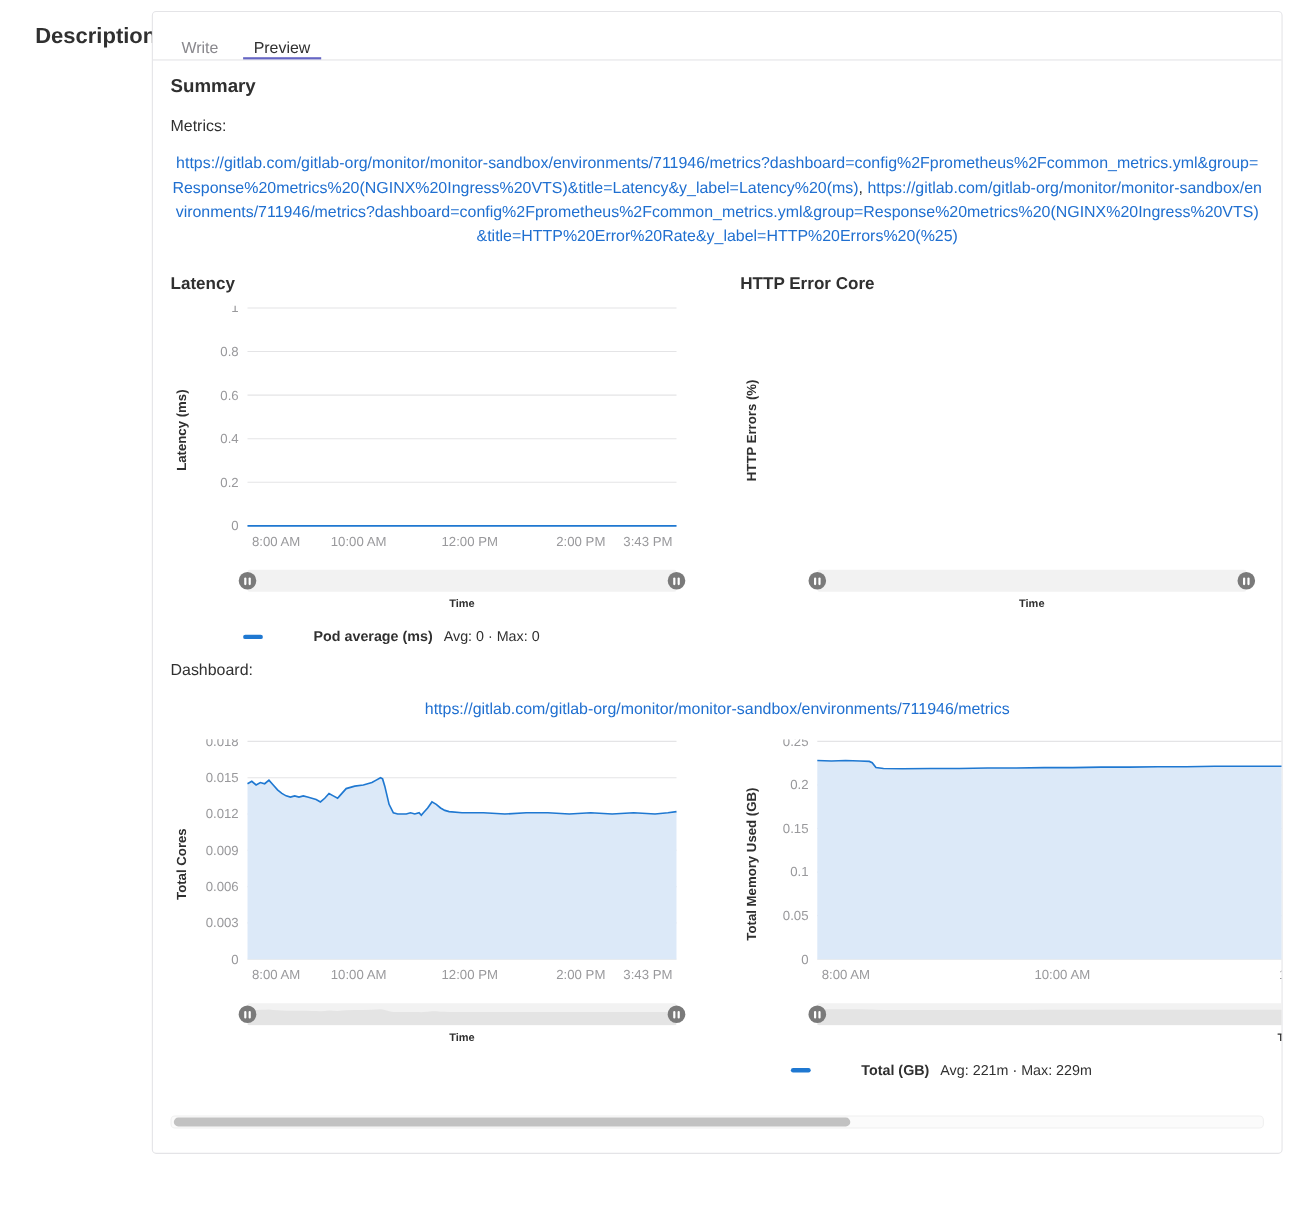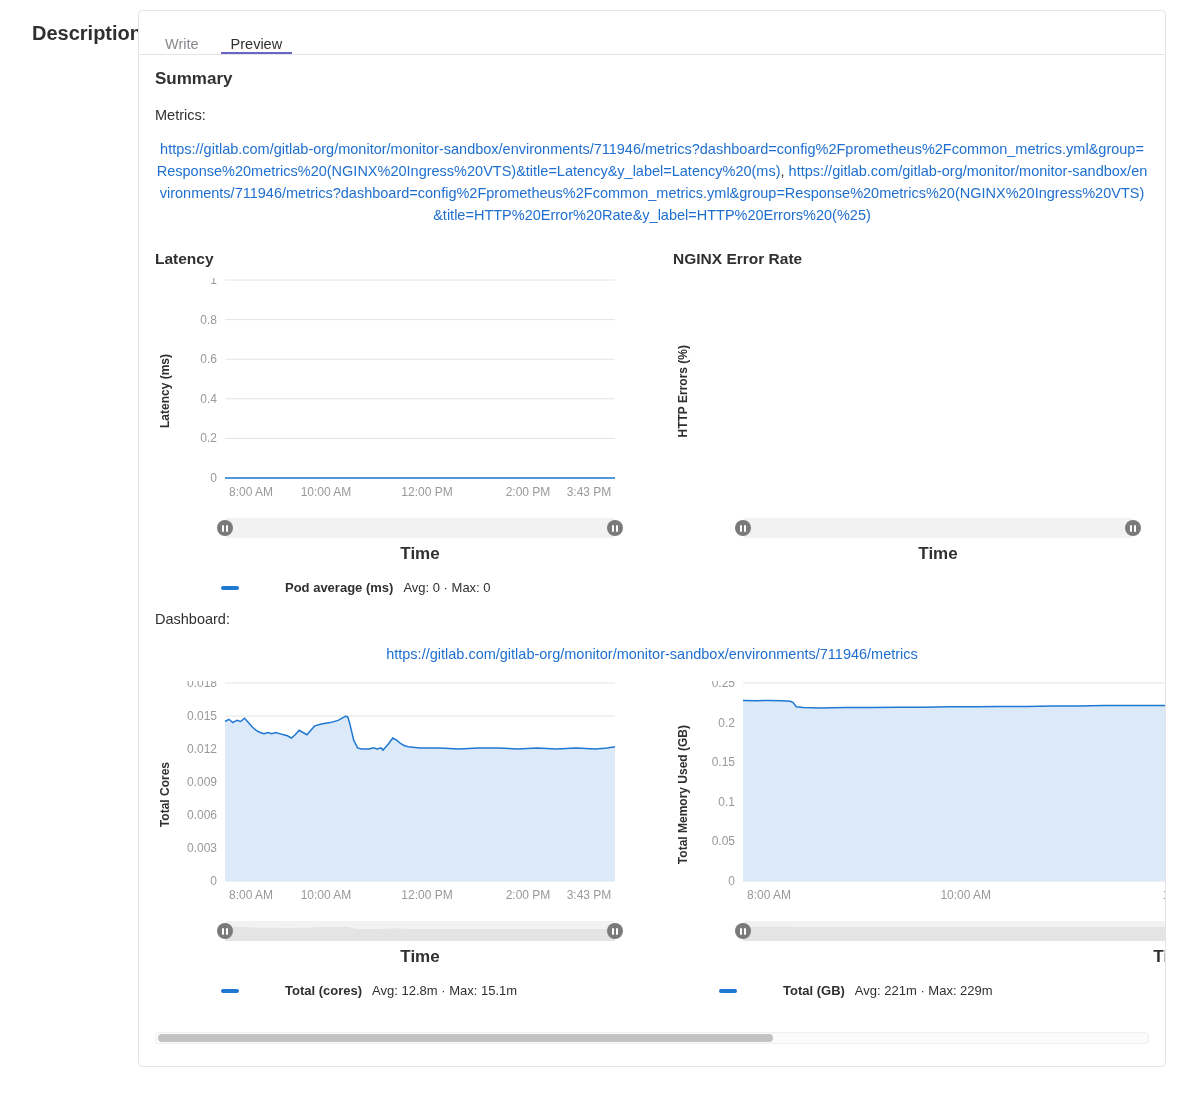--- a/index.html
+++ b/index.html
@@ -54,21 +54,21 @@
   }
   .slider .mini{position:absolute;left:0;top:0;}
   .handle{
     position:absolute;top:50%;width:16px;height:16px;border-radius:50%;
     background:#7a7a7a;transform:translate(-50%,-50%);
     display:flex;align-items:center;justify-content:center;gap:2px;cursor:ew-resize;z-index:2;
   }
   .handle.right{left:100%;}
   .handle .bar{width:2px;height:7px;background:#fff;border-radius:1px;}
   .time-label{
-    text-align:center;font-size:17px;font-weight:bold;margin-top:6px;color:#303030;white-space:nowrap;
+    text-align:center;font-size:10px;font-weight:bold;margin-top:6px;color:#303030;white-space:nowrap;
   }
   
   .legend{display:flex;align-items:center;margin:16px 0 4px 46px;font-size:13px;}
   .swatch{width:18px;height:4px;border-radius:2px;background:var(--chart-line);flex:none;margin-right:10px;}
   .legend-name{font-weight:bold;margin-right:10px;white-space:nowrap;padding-left:36px;}
   .legend-stats{white-space:nowrap;}
   
   .hscroll{
     height:12px;background:#fbfbfb;border:1px solid #f0f0f0;border-radius:4px;
     margin:30px 0 10px;position:relative;
@@ -143,21 +143,21 @@
               <div class="legend">
                 <span class="swatch"></span>
                 <span class="legend-name">Pod average (ms)</span>
                 <span class="legend-stats">Avg: 0 · Max: 0</span>
               </div>
             </div>
           </div>
         </div>
 
         <div class="chart">
-          <div class="chart-title">NGINX Error Rate</div>
+          <div class="chart-title">HTTP Error Core</div>
           <div class="chart-body">
             <div class="y-title" style="height:226px;">
               <span>HTTP Errors (%)</span>
             </div>
             <div class="plot-col">
               <svg width="446" height="226"></svg>
               <div class="slider" style="margin-left:50px;width:390px;">
                 <span class="handle left">
                     <i class="bar"></i>
                     <i class="bar"></i>
@@ -214,25 +214,20 @@
                 <span class="handle left">
                     <i class="bar"></i>
                     <i class="bar"></i>
                   </span>
                 <span class="handle right">
                     <i class="bar"></i>
                     <i class="bar"></i>
                   </span>
               </div>
               <div class="time-label" style="margin-left:50px;width:390px;">Time</div>
-              <div class="legend">
-                <span class="swatch"></span>
-                <span class="legend-name">Total (cores)</span>
-                <span class="legend-stats">Avg: 12.8m · Max: 15.1m</span>
-              </div>
             </div>
           </div>
         </div>
 
         <div class="chart">
           <div class="chart-body">
             <div class="y-title" style="height:226px;">
               <span>Total Memory Used (GB)</span>
             </div>
             <div class="plot-col plot-clip" style="width:472px;">

